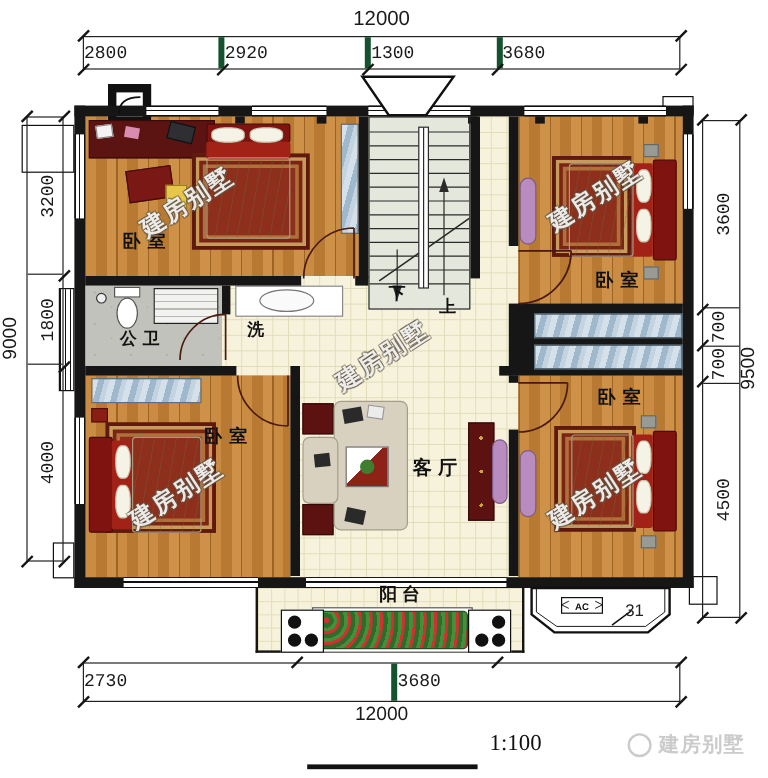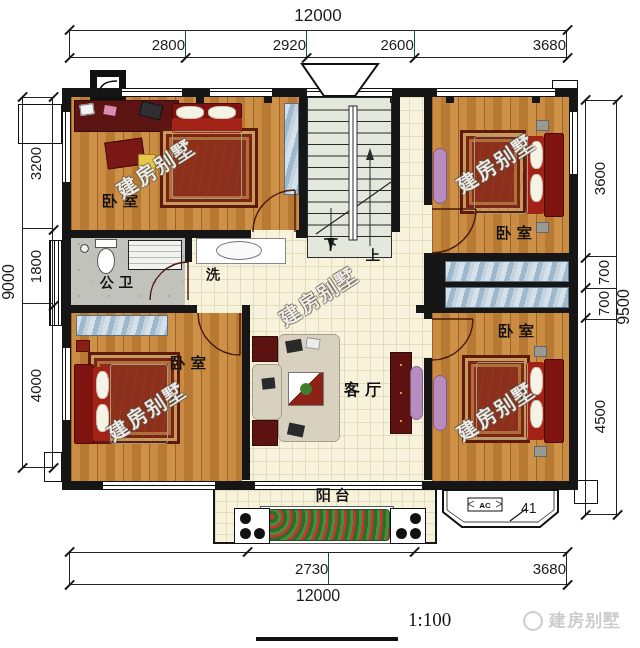--- a/index.html
+++ b/index.html
@@ -1,22 +1,22 @@
 <!DOCTYPE html>
 <html><head>
 <meta charset="utf-8">
 <style>
   html,body{margin:0;padding:0;background:#fff;}
   #canvas{position:relative;width:640px;height:648px;background:#fff;overflow:hidden;
           font-family:"Liberation Sans","DejaVu Sans",sans-serif;}
   
   .dim{font-size:15px;color:#1a1a1a;}
   .band{position:absolute;display:flex;border:1px solid #222;box-sizing:border-box;z-index:40;}
-  .band .seg{display:flex;align-items:center;justify-content:flex-end;box-sizing:border-box;overflow:visible;}
-  .band-h .seg{border-left:1px solid #14532d;}
+  .band .seg{display:flex;align-items:center;justify-content:flex-start;box-sizing:border-box;overflow:visible;font-family:Liberation Mono, monospace;}
+  .band-h .seg{border-left:5px solid #14532d;}
   .band-h .seg:first-child{border-left:none;}
   .band-v{flex-direction:column;}
   .band-v .seg{border-top:1px solid #222;}
   .band-v .seg:first-child{border-top:none;}
   .band-v .seg span{transform:rotate(-90deg);white-space:nowrap;}
   .total-h{position:absolute;text-align:center;z-index:40;}
   .vlabel{position:absolute;width:36px;height:18px;line-height:18px;text-align:center;
           transform:rotate(-90deg);white-space:nowrap;z-index:40;}
   .tick{position:absolute;width:13px;height:1.6px;background:#151515;transform:rotate(-45deg);z-index:41;}
   
@@ -95,21 +95,21 @@
 
   <div class="total-h dim" style="left:69px;top:6px;width:498px;font-size:17px;">12000</div>
   <div class="band band-h" style="left:69px;top:30px;width:498px;height:28px;">
     <div class="seg" style="flex:2800">
         <span class="dim">2800</span>
       </div>
     <div class="seg" style="flex:2920">
         <span class="dim">2920</span>
       </div>
     <div class="seg" style="flex:2600">
-        <span class="dim">2600</span>
+        <span class="dim">1300</span>
       </div>
     <div class="seg" style="flex:3680">
         <span class="dim">3680</span>
       </div>
   </div>
   <div class="tick" style="left:63px;top:29px"></div>
   <div class="tick" style="left:561px;top:29px"></div>
   <div class="tick" style="left:63px;top:57px"></div>
   <div class="tick" style="left:179px;top:57px"></div>
   <div class="tick" style="left:300px;top:57px"></div>
@@ -335,21 +335,21 @@
   <div class="room-label" style="left:102px;top:192px;">卧室</div>
   <div class="room-label small-label" style="left:100px;top:274px;font-size:14px;letter-spacing:5px;">公卫</div>
   <div class="room-label small-label" style="left:206px;top:266px;font-size:14px;">洗</div>
   <div class="room-label small-label" style="left:324px;top:236px;font-size:14px;">下</div>
   <div class="room-label small-label" style="left:366px;top:247px;font-size:14px;">上</div>
   <div class="room-label" style="left:496px;top:224px;">卧室</div>
   <div class="room-label" style="left:498px;top:322px;">卧室</div>
   <div class="room-label" style="left:170px;top:354px;">卧室</div>
   <div class="room-label" style="left:344px;top:380px;font-size:16px;letter-spacing:5px;">客厅</div>
   <div class="room-label" style="left:316px;top:486px;letter-spacing:4px;">阳台</div>
-  <div class="num47">41</div>
+  <div class="num47">31</div>
 
   <div class="wm" style="left:112px;top:155px;">建房别墅</div>
   <div class="wm" style="left:452px;top:150px;">建房别墅</div>
   <div class="wm" style="left:275px;top:283px;">建房别墅</div>
   <div class="wm" style="left:103px;top:398px;">建房别墅</div>
   <div class="wm" style="left:452px;top:398px;">建房别墅</div>
 
   <div class="title-underline"></div>
   <div class="title-scale">1:100</div>
   <div class="logo">

